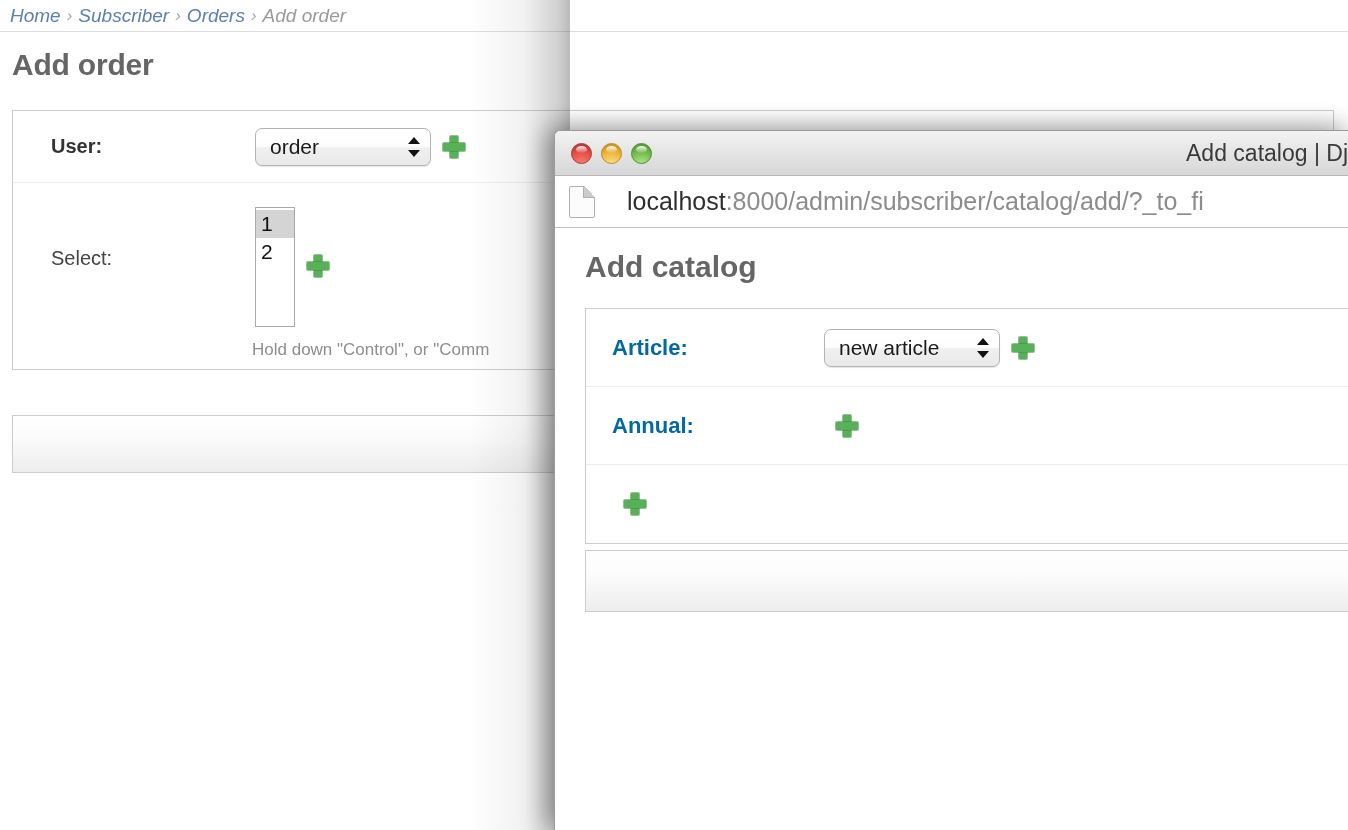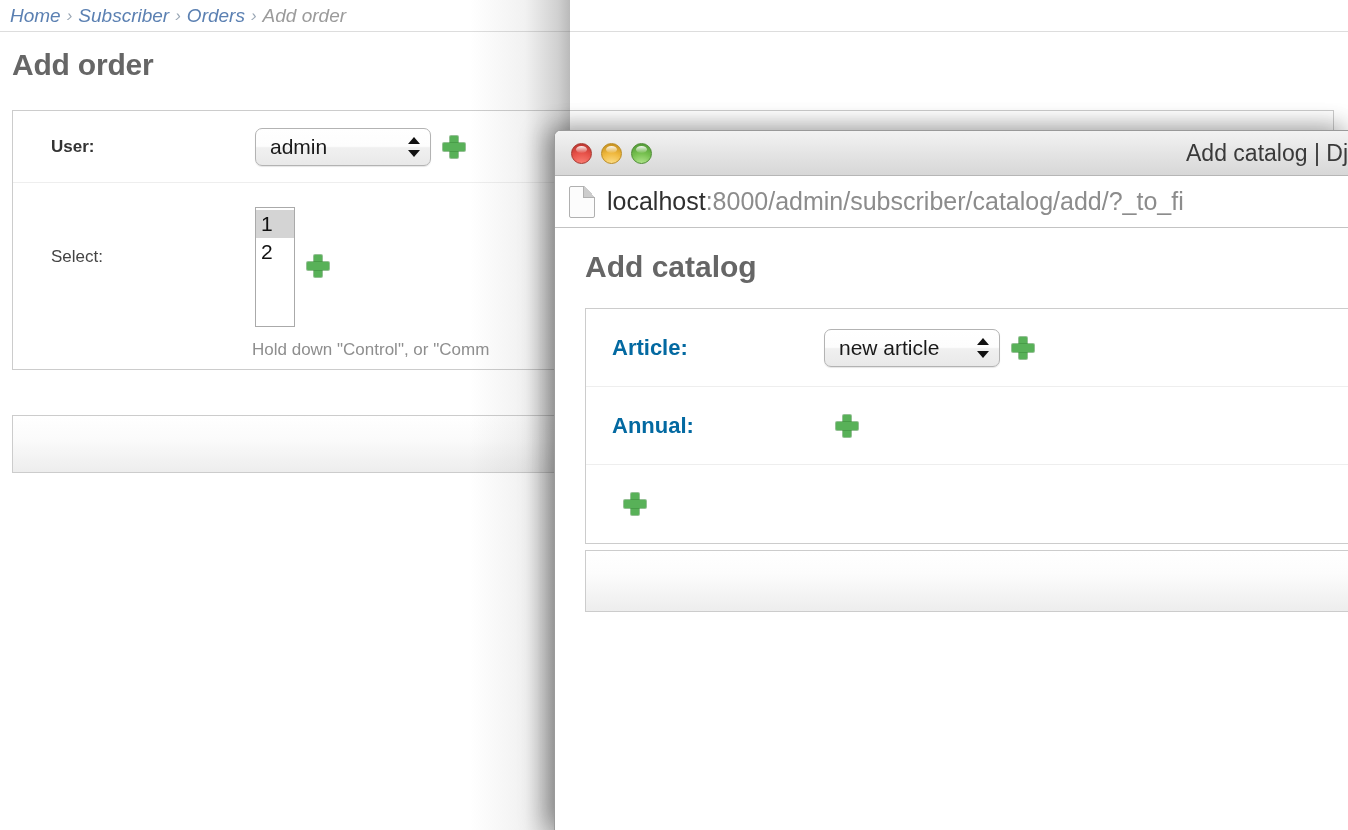--- a/index.html
+++ b/index.html
@@ -56,21 +56,21 @@
     position: relative;
     border-bottom: 1px solid #eee;
     padding: 14px 12px;
     min-height: 72px;
     display: flex;
     align-items: center;
   }
   .form-row:last-child { border-bottom: none; }
   .form-row .lbl {
     width: 230px;
-    font-size: 17px;
+    font-size: 20px;
     color: #444;
     padding-left: 26px;
   }
   .form-row .lbl.bold { font-weight: bold; color: #333; }
 
   
   .aqua-select {
     position: relative;
     display: inline-flex;
     align-items: center;
@@ -223,20 +223,21 @@
 
   .urlbar {
     position: relative;
     height: 52px;
     background: #ffffff;
     border-bottom: 1px solid #c3c3c3;
     display: flex;
     align-items: center;
     padding-left: 14px;
     overflow: hidden;
+    gap: 20px;
   }
   .doc-icon {
     position: relative;
     width: 26px; height: 32px;
     flex: none;
     margin-right: 12px;
     background: #fcfcfc;
     border: 1px solid #b0b0b0;
     border-radius: 2px;
   }
@@ -315,21 +316,21 @@
     <span class="crumb-current">Add order</span>
   </div>
 
   <div class="page-title">Add order</div>
 
   <div class="module">
 
     <div class="form-row">
       <div class="lbl bold">User:</div>
       <div class="aqua-select">
-        <span>admin</span>
+        <span>order</span>
         <span class="stepper">
           <span class="up"></span>
             <span class="dn"></span>
         </span>
       </div>
       <span class="add-icon"></span>
     </div>
 
     <div class="form-row" style="min-height:186px; align-items:flex-start;">
       <div class="lbl" style="padding-top:50px;">Select:</div>

